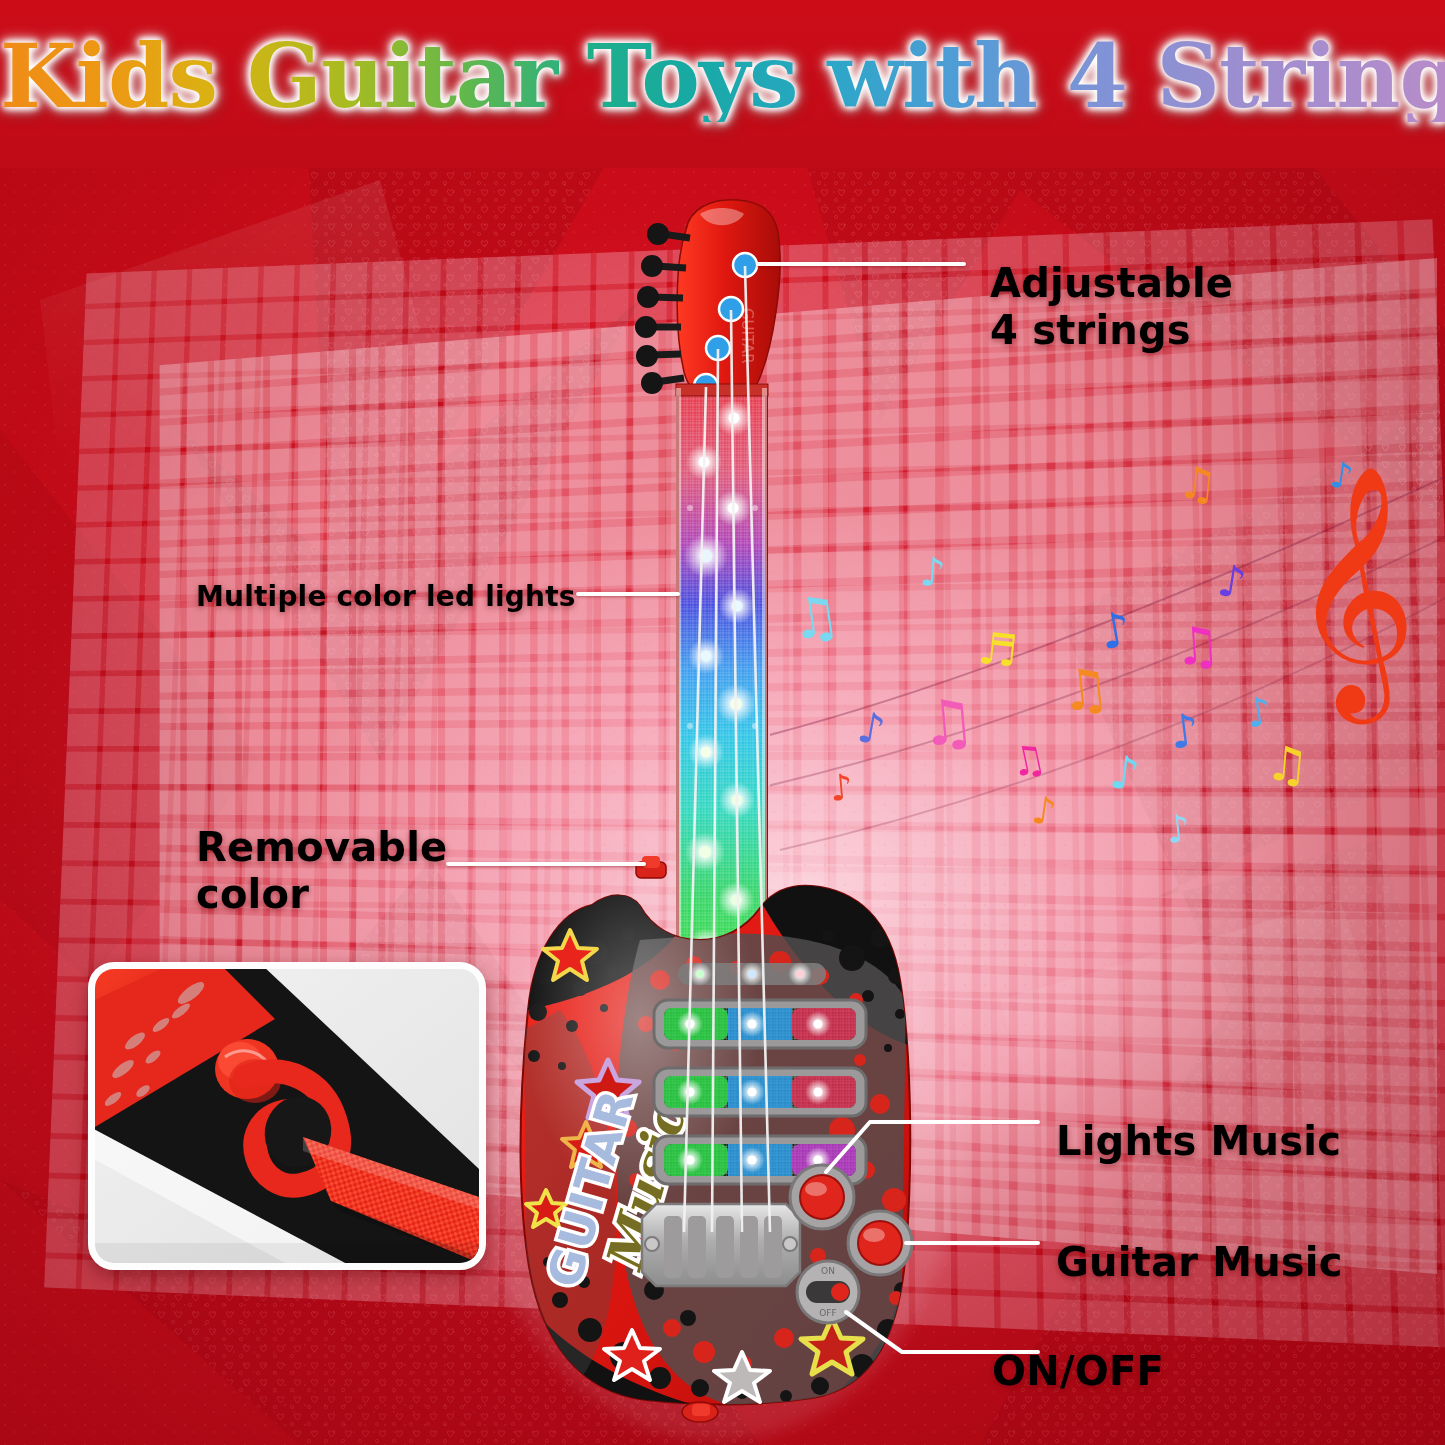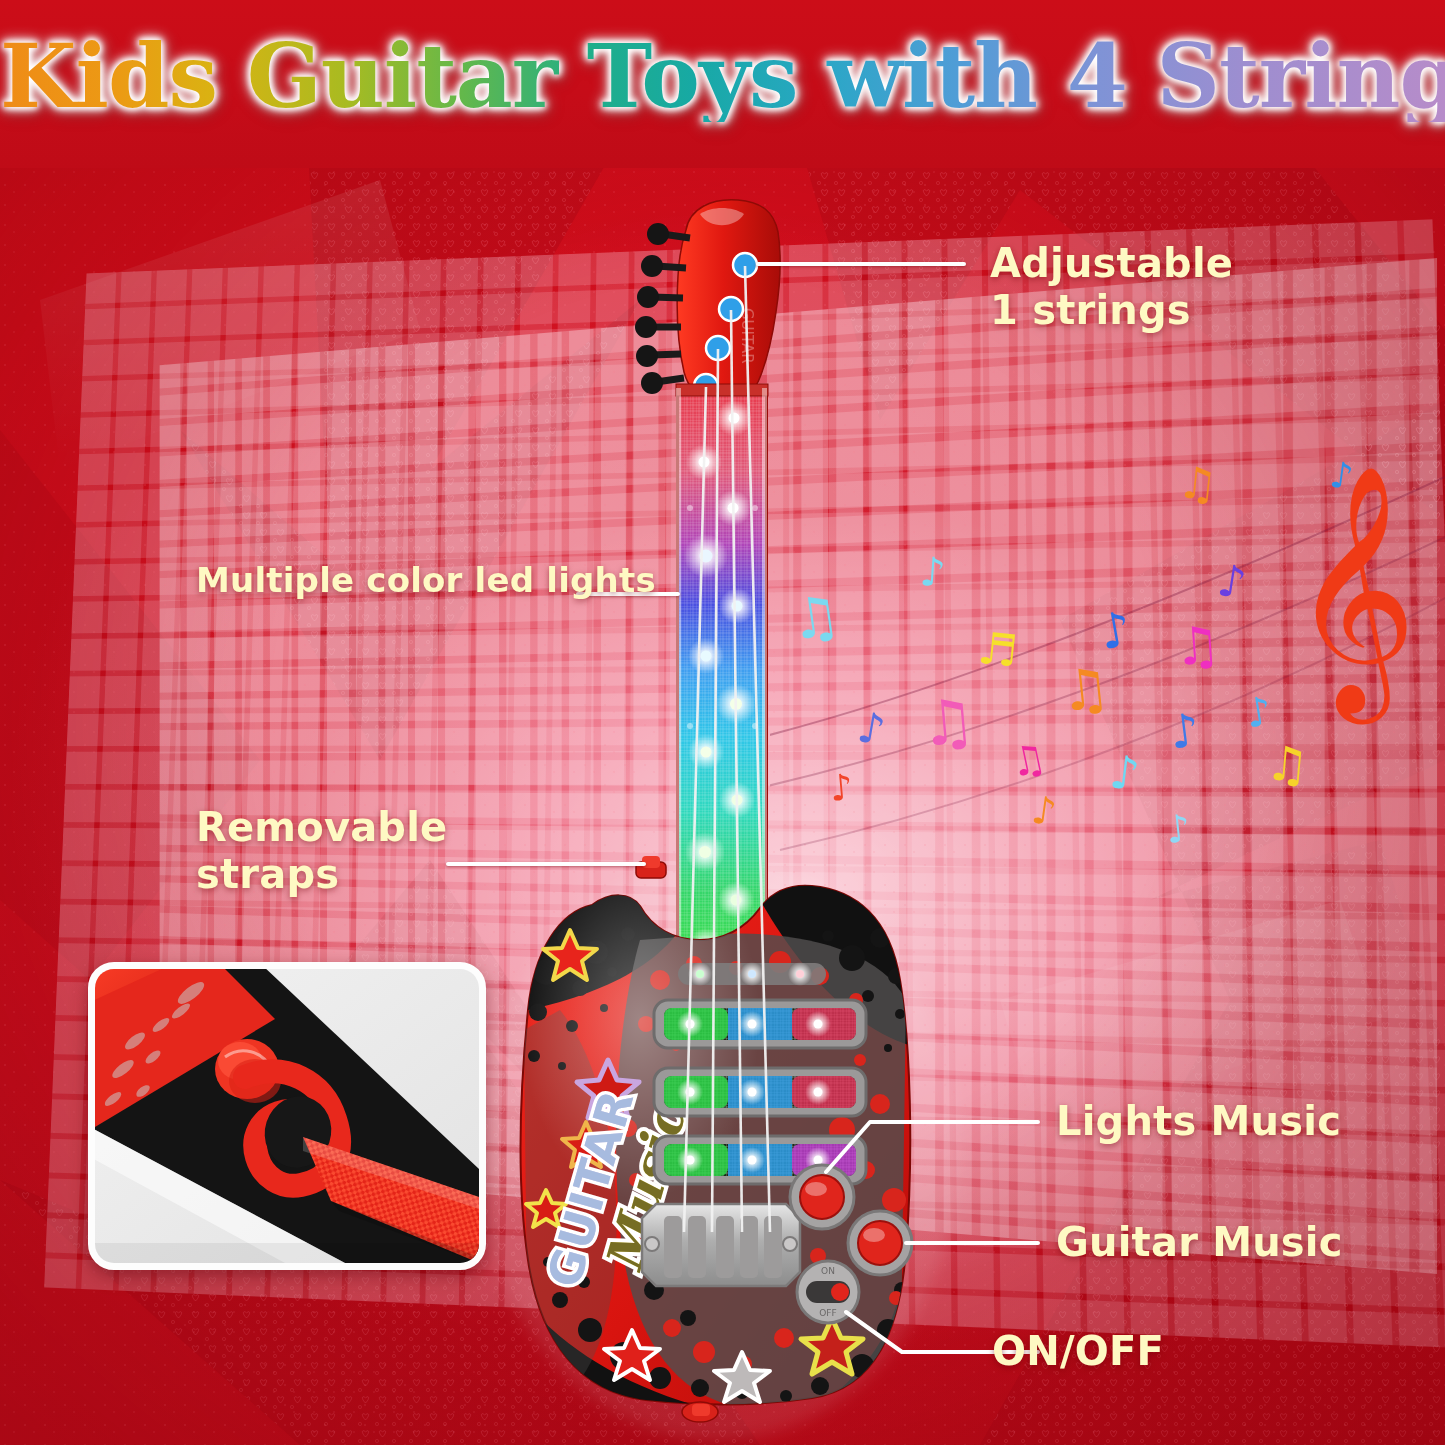--- a/index.html
+++ b/index.html
@@ -66,23 +66,23 @@
        #ef8b17 0%, #ec9a14 8%, #d9b312 15%,
        #a8bb21 24%, #63b84b 32%, #1fae8a 41%,
        #17a9a4 48%, #2aa7c6 57%, #4f9dd6 66%,
        #7f93d6 76%, #9d8ed0 86%, #b78cc9 100%);
     -webkit-background-clip:text;background-clip:text;color:transparent;
     -webkit-text-stroke:0px;
     filter:drop-shadow(0 0 3px #fff) drop-shadow(0 0 3px #fff) drop-shadow(0 0 6px rgba(255,255,255,.95)) drop-shadow(2px 4px 5px rgba(90,0,0,.45));
   }
 
   
-  .callout{position:absolute;color:#fef9c3;text-shadow:0 2px 6px rgba(110,0,10,.5);}
+  .callout{position:absolute;color:#000000;text-shadow:0 2px 6px rgba(110,0,10,.5);margin-top:20px;}
   .callout .c-main{font-size:40px;font-weight:bold;line-height:1.18;letter-spacing:.2px;}
-  .callout .c-sub{font-size:34px;font-weight:bold;line-height:1.2;margin-top:4px;letter-spacing:.2px;}
+  .callout .c-sub{font-size:28px;font-weight:bold;line-height:1.2;margin-top:4px;letter-spacing:.2px;}
   .lead{position:absolute;background:#ffffff;height:4px;border-radius:2px;box-shadow:0 1px 3px rgba(110,0,10,.45);}
 
   
   #guitar{position:absolute;left:0;top:0;width:1445px;height:1445px;}
 
   
   .inset{
     position:absolute;left:88px;top:962px;width:384px;height:294px;
     border:7px solid #fdfdfd;border-radius:26px;overflow:hidden;
     box-shadow:0 6px 18px rgba(90,0,8,.45);
@@ -562,32 +562,32 @@
       <line x1="745" y1="266" x2="770" y2="1232"></line>
       <line x1="731" y1="310" x2="742" y2="1232"></line>
       <line x1="718" y1="349" x2="712" y2="1232"></line>
       <line x1="706" y1="387" x2="684" y2="1232"></line>
     </g>
   </svg>
 
   <div class="lead" style="left:756px;top:262px;width:210px;"></div>
   <div class="callout" style="left:990px;top:240px;">
     <div class="c-main">Adjustable</div>
-    <div class="c-main">1 strings</div>
+    <div class="c-main">4 strings</div>
   </div>
 
   <div class="lead" style="left:576px;top:592px;width:104px;"></div>
   <div class="callout" style="left:196px;top:556px;">
     <div class="c-sub">Multiple color led lights</div>
   </div>
 
   <div class="lead" style="left:446px;top:862px;width:200px;"></div>
   <div class="callout" style="left:196px;top:804px;">
     <div class="c-main">Removable</div>
-    <div class="c-main">straps</div>
+    <div class="c-main">color</div>
   </div>
 
   <svg width="1445" height="1445" style="position:absolute;left:0;top:0;pointer-events:none;">
     <path d="M826 1172 L 870 1122 L 1038 1122" stroke="#fff" stroke-width="4" fill="none" stroke-linecap="round" stroke-linejoin="round"></path>
     <path d="M906 1243 L 1038 1243" stroke="#fff" stroke-width="4" fill="none" stroke-linecap="round"></path>
     <path d="M846 1312 L 902 1352 L 1038 1352" stroke="#fff" stroke-width="4" fill="none" stroke-linecap="round" stroke-linejoin="round"></path>
   </svg>
 
   <div class="callout" style="left:1056px;top:1098px;text-align:right;">
     <div class="c-main">Lights Music</div>

